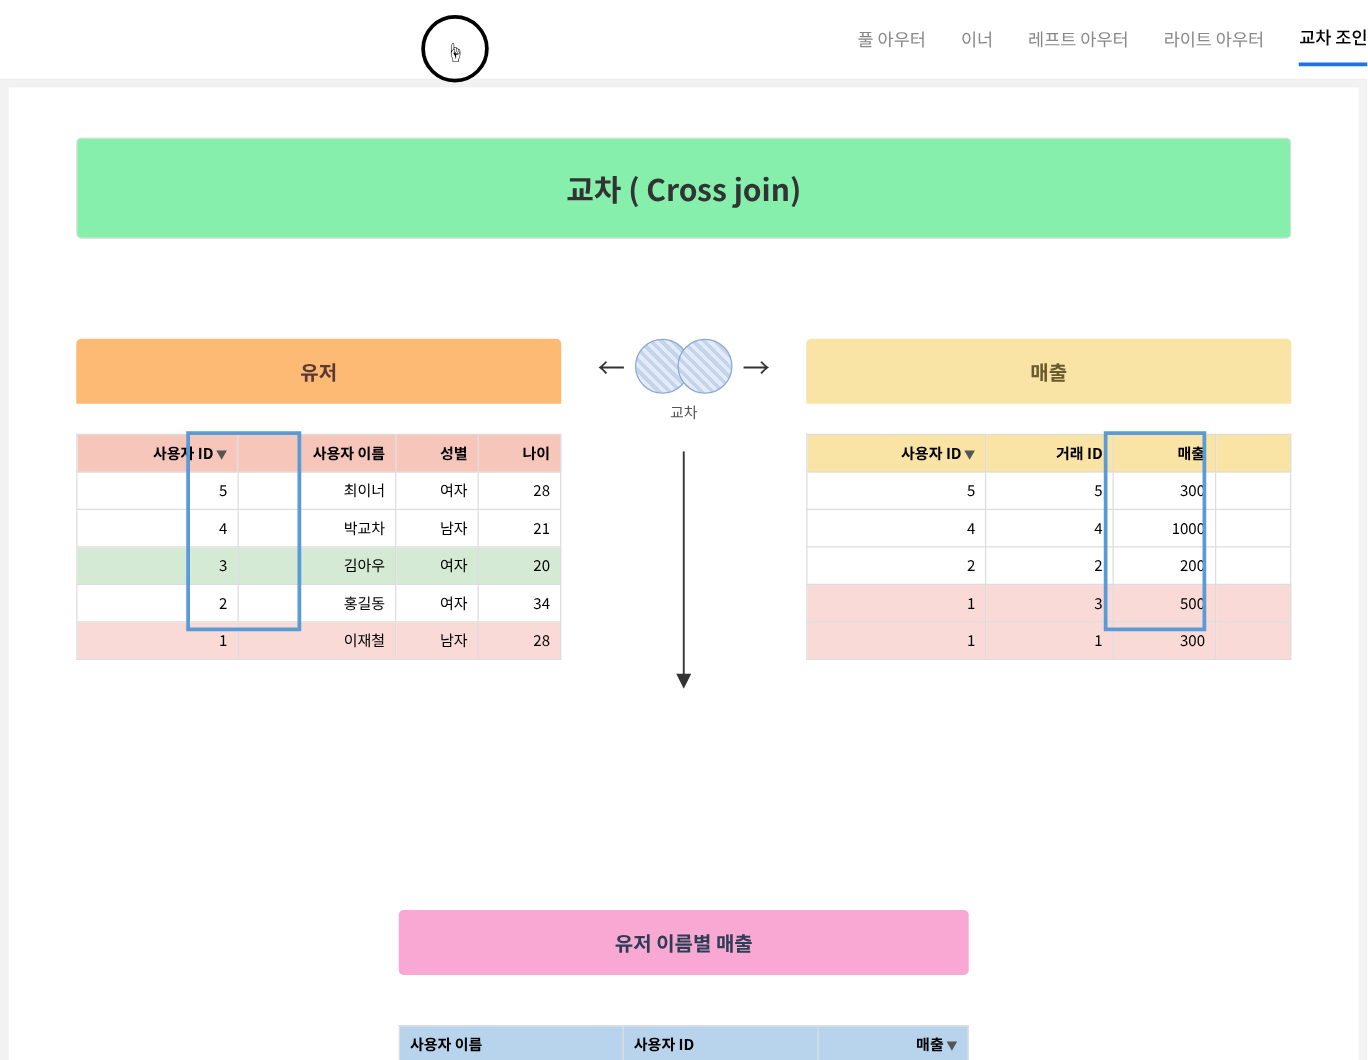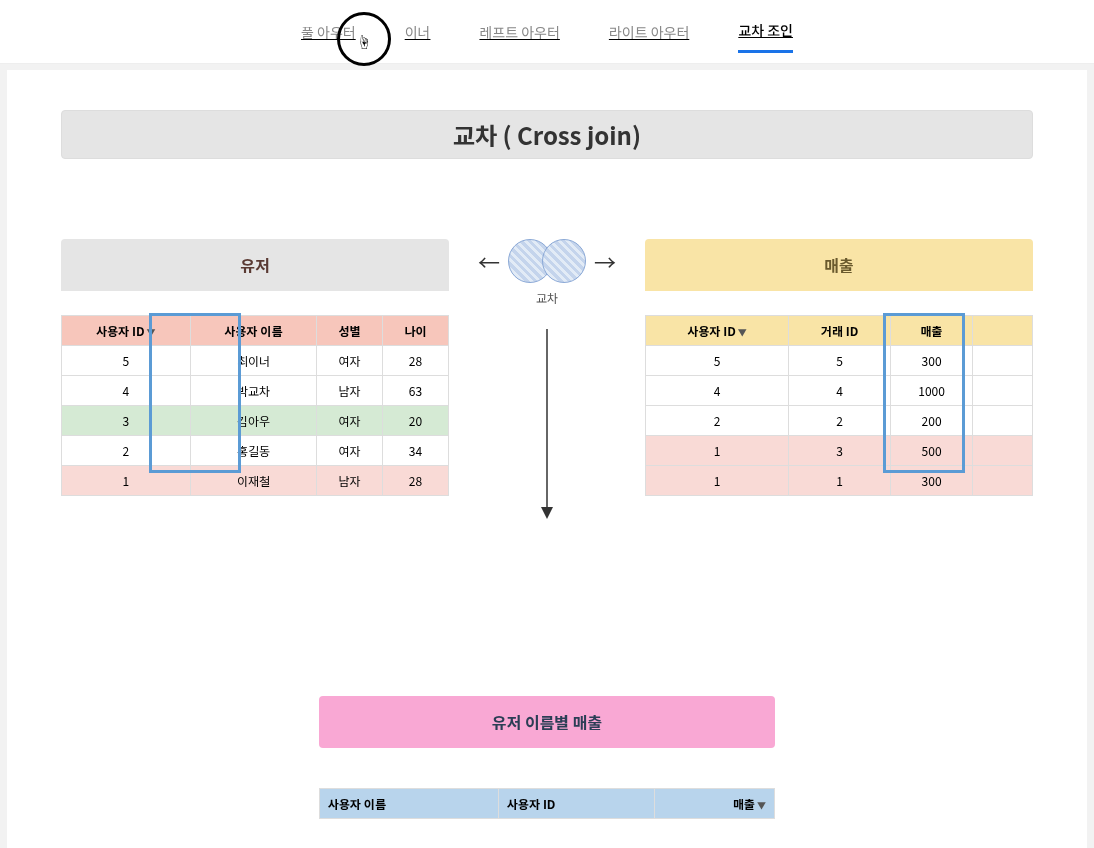--- a/index.html
+++ b/index.html
@@ -1,31 +1,31 @@
 <!DOCTYPE html>
 <html><head>
 <meta charset="utf-8">
 <style>
 * { box-sizing: border-box; margin: 0; padding: 0; }
 body { font-family: -apple-system, "Malgun Gothic", "Noto Sans KR", sans-serif; background: #fff; width: 1094px; }
-.tabs-bar { display: flex; justify-content: center; align-items: center; height: 64px; border-bottom: 1px solid #eee; gap: 49px; position: relative; text-decoration: underline; }
+.tabs-bar { display: flex; justify-content: flex-end; align-items: center; height: 64px; border-bottom: 1px solid #eee; gap: 28px; position: relative; }
 .tab { font-size: 14px; color: #888; cursor: pointer; padding: 10px 0; }
 .tab.active { color: #000000; border-bottom: 3px solid #1a73e8; font-weight: 500; }
 .cursor-ring { position: absolute; width: 54px; height: 54px; border: 3px solid #000; border-radius: 50%; left: 337px; top: 12px; display: flex; align-items: center; justify-content: center; pointer-events: none; }
 .cursor-ring::after { content: "☝"; font-size: 16px; transform: translateY(2px); }
 .canvas { background: #f2f2f2; padding: 6px; }
 .sheet { background: #fff; margin: 0 auto; width: 1080px; padding: 40px 54px; min-height: 780px; }
-.title-box { background: #e5e5e5; border: 1px solid #ddd; text-align: center; padding: 6px; font-size: 24px; font-weight: 700; color: #333; border-radius: 4px; }
+.title-box { background: #86efac; border: 1px solid #ddd; text-align: center; padding: 22px; font-size: 24px; font-weight: 700; color: #333; border-radius: 4px; }
 .join-row { display: flex; justify-content: space-between; align-items: flex-start; margin-top: 80px; position: relative; }
 .side { width: 388px; }
 .side-title { text-align: center; font-size: 16px; font-weight: 700; padding: 14px; border-radius: 4px 4px 0 0; }
-.side-title.left { background: #e5e5e5; color: #5a3a33; }
+.side-title.left { background: #fdba74; color: #5a3a33; }
 .side-title.right { background: #f9e4a6; color: #6a5a2e; }
 .tbl { width: 100%; border-collapse: collapse; font-size: 12px; margin-top: 24px; position: relative; }
-.tbl th, .tbl td { border: 1px solid #ddd; padding: 6px 8px; text-align: center; height: 26px; margin-top: 24px; }
+.tbl th, .tbl td { border: 1px solid #ddd; padding: 6px 8px; text-align: right; height: 26px; margin-top: 24px; }
 .tbl th { font-weight: 700; }
 .left-hdr th { background: #f7c6bb; }
 .right-hdr th { background: #f9e4a6; }
 .row-green td { background: #d5ead4; }
 .row-pink td { background: #f9dad6; }
 .sort-ind { font-size: 9px; margin-left: 2px; color: #555; }
 .col-highlight { position: absolute; border: 3px solid #5b9bd5; pointer-events: none; }
 .center-diagram { width: 140px; display: flex; flex-direction: column; align-items: center; margin-top: 0; }
 .arrows { display: flex; align-items: center; gap: 8px; }
 .arrow { font-size: 22px; color: #333; }
@@ -79,21 +79,21 @@
                 <tr class="">
                   <td>5</td>
                   <td>최이너</td>
                   <td>여자</td>
                   <td>28</td>
                 </tr>
                 <tr class="">
                   <td>4</td>
                   <td>박교차</td>
                   <td>남자</td>
-                  <td>63</td>
+                  <td>21</td>
                 </tr>
                 <tr class="row-green">
                   <td>3</td>
                   <td>김아우</td>
                   <td>여자</td>
                   <td>20</td>
                 </tr>
                 <tr class="">
                   <td>2</td>
                   <td>홍길동</td>

